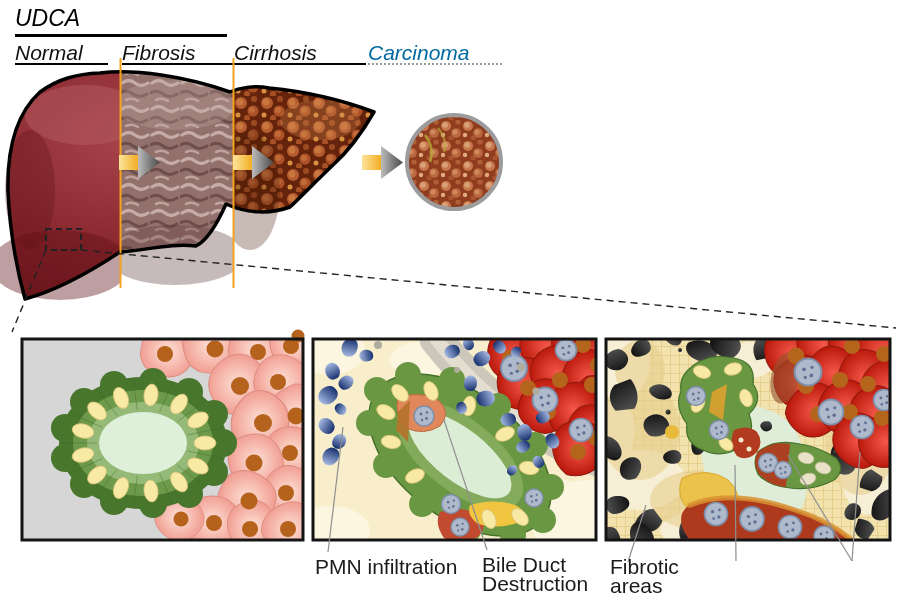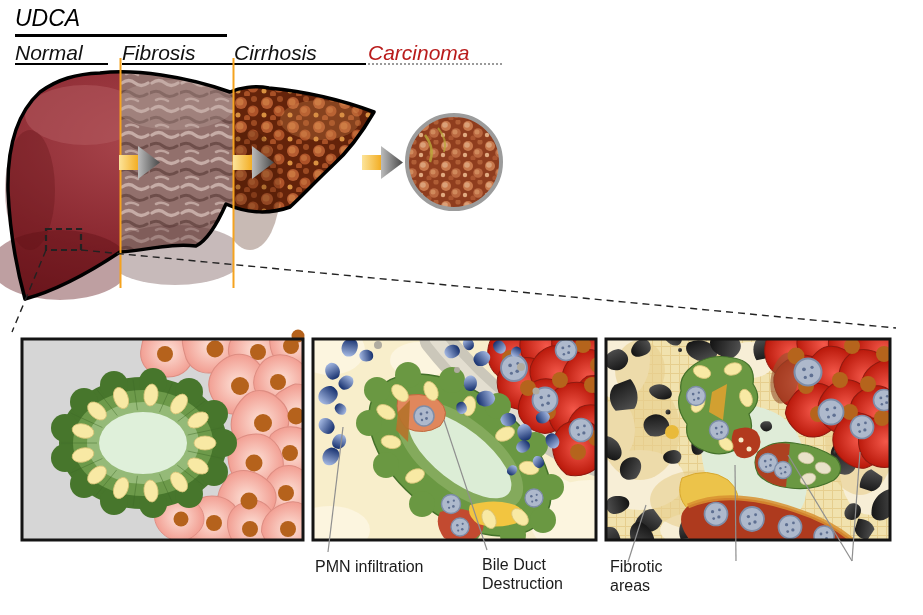--- a/index.html
+++ b/index.html
@@ -3,22 +3,22 @@
 <meta charset="utf-8">
 <style>
   html,body{margin:0;padding:0;background:#ffffff;}
   .fig{position:relative;width:923px;height:615px;background:#ffffff;overflow:hidden;
        font-family:"Liberation Sans",sans-serif;color:#111;}
   .fig svg{position:absolute;left:0;top:0;}
   .hlabel{position:absolute;font-size:23px;line-height:24px;color:#000;
           border-bottom:3px solid #000;padding-bottom:4px;}
   .slabel{position:absolute;top:44px;font-style:italic;font-size:21px;line-height:17px;
           border-bottom:2.5px solid #000;padding-bottom:2px;}
-  .slabel.future{color:#b91c1c;border-bottom:2px dotted #9a9a9a;}
-  .alabel{position:absolute;font-size:16px;line-height:19px;color:#1b1b1b;}
+  .slabel.future{color:#0369a1;border-bottom:2px dotted #9a9a9a;}
+  .alabel{position:absolute;font-size:21px;line-height:19px;color:#1b1b1b;}
 </style>
 </head>
 <body>
 
 <div class="fig">
 
   <div class="hlabel" style="left:15px;top:6px;width:212px;font-style:italic;">
     <span>UDCA</span>
   </div>
 

